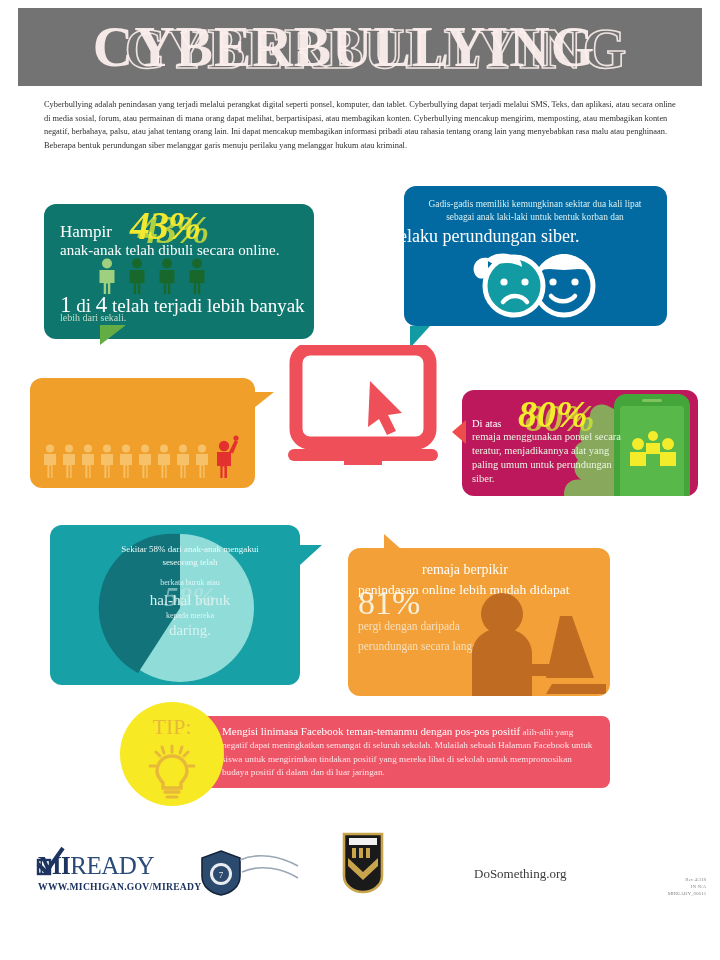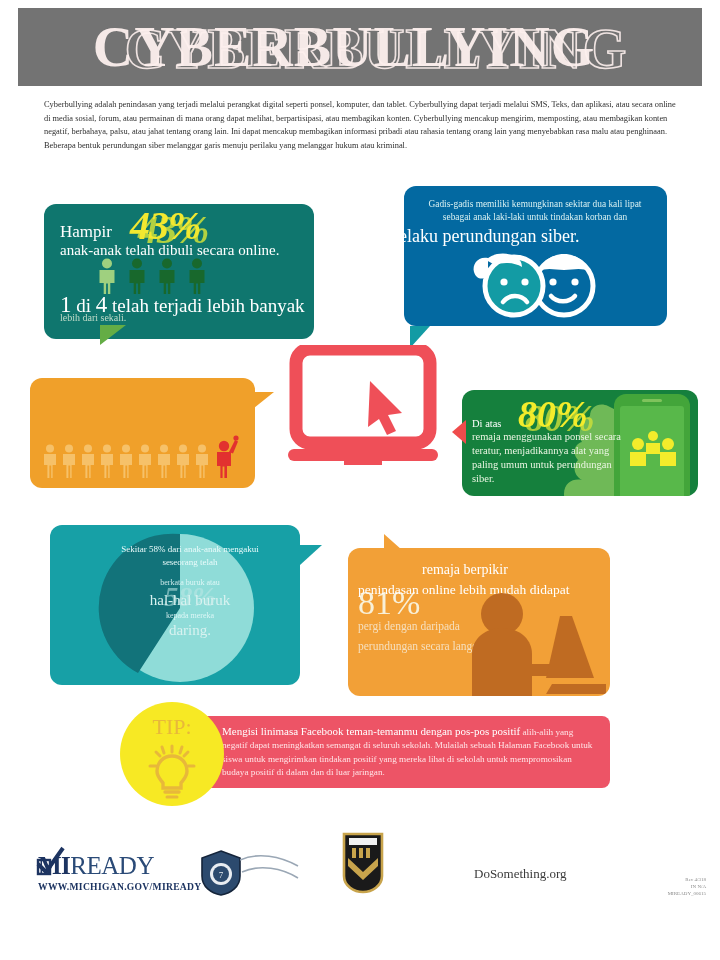--- a/index.html
+++ b/index.html
@@ -52,21 +52,21 @@
   .box2 .t1l{position:absolute;left:-14px;top:12px;width:290px;text-align:center;color:#d8f0f1;font-size:9.4px;line-height:13px;}
   .box2 .t2l{position:absolute;left:-14px;top:40px;width:290px;text-align:left;color:#ffffff;font-size:18px;}
   .tail2{left:410px;top:326px;border-left:0 solid transparent;border-right:20px solid transparent;border-top:22px solid #139ba4;}
 
   
   .box3{left:30px;top:378px;width:225px;height:110px;background:#f0a02a;}
   .box3 .txt{position:absolute;left:10px;top:6px;width:212px;color:#ffffff;font-size:11.6px;line-height:14.5px;}
   .tail3{left:254px;top:392px;border-top:0 solid transparent;border-bottom:16px solid transparent;border-left:20px solid #f0a02a;}
 
   
-  .box4{left:462px;top:390px;width:236px;height:106px;background:#15803d;}
+  .box4{left:462px;top:390px;width:236px;height:106px;background:#be185d;}
   .box4 .pct{position:absolute;left:56px;top:2px;color:#f3ec2b;font-size:38px;font-weight:bold;font-style:italic;}
   .box4 .pct2{position:absolute;left:63px;top:6px;color:#cfe03a;font-size:38px;font-weight:bold;font-style:italic;opacity:.8;}
   .box4 .t0{position:absolute;left:10px;top:28px;color:#ffffff;font-size:10.5px;}
   .box4 .txt{position:absolute;left:10px;top:40px;width:150px;color:#eaf5e2;font-size:10.5px;line-height:14px;}
   .tail4{left:452px;top:420px;border-top:12px solid transparent;border-bottom:12px solid transparent;border-right:14px solid #ef4c4c;}
 
   
   .box5{left:50px;top:525px;width:250px;height:160px;background:#17a0a6;}
   .tail5{left:300px;top:545px;border-top:0 solid transparent;border-bottom:20px solid transparent;border-left:22px solid #17a0a6;}
   .pie-txt{position:absolute;left:55px;top:18px;width:170px;text-align:center;color:#eafbfb;font-size:9px;line-height:12.5px;}
@@ -150,21 +150,21 @@
       <span>di</span>
       <span class="big">4</span>
       <span>telah terjadi lebih banyak</span>
     </div>
     <div class="l4">lebih dari sekali.</div>
   </div>
   <div class="tail tail1"></div>
 
   <div class="box box2">
     <div class="t1l">Gadis-gadis memiliki kemungkinan sekitar dua kali lipat</div>
-    <div class="t1l" style="top:25px;">sebagai anak laki-laki untuk tindakan korban dan</div>
+    <div class="t1l" style="top:25px;">sebagai anak laki-laki untuk bentuk korban dan</div>
     <div class="t2l">pelaku perundungan siber.</div>
     <div style="position:absolute;left:48px;top:62px;">
       <svg width="165" height="72" viewBox="0 0 165 72">
         <circle cx="112" cy="38" r="29" fill="none" stroke="#ffffff" stroke-width="5"></circle>
         <path d="M86 24c4-12 16-18 26-18s22 6 26 18c-9-5-16-2-26-2s-17-3-26 2z" fill="#ffffff"></path>
         <circle cx="101" cy="34" r="3.6" fill="#ffffff"></circle>
         <circle cx="123" cy="34" r="3.6" fill="#ffffff"></circle>
         <path d="M99 48c6 7 18 7 24 0" fill="none" stroke="#ffffff" stroke-width="4.5" stroke-linecap="round"></path>
         <circle cx="62" cy="38" r="29" fill="#139ba4"></circle>
         <circle cx="62" cy="38" r="29" fill="none" stroke="#ffffff" stroke-width="5"></circle>

